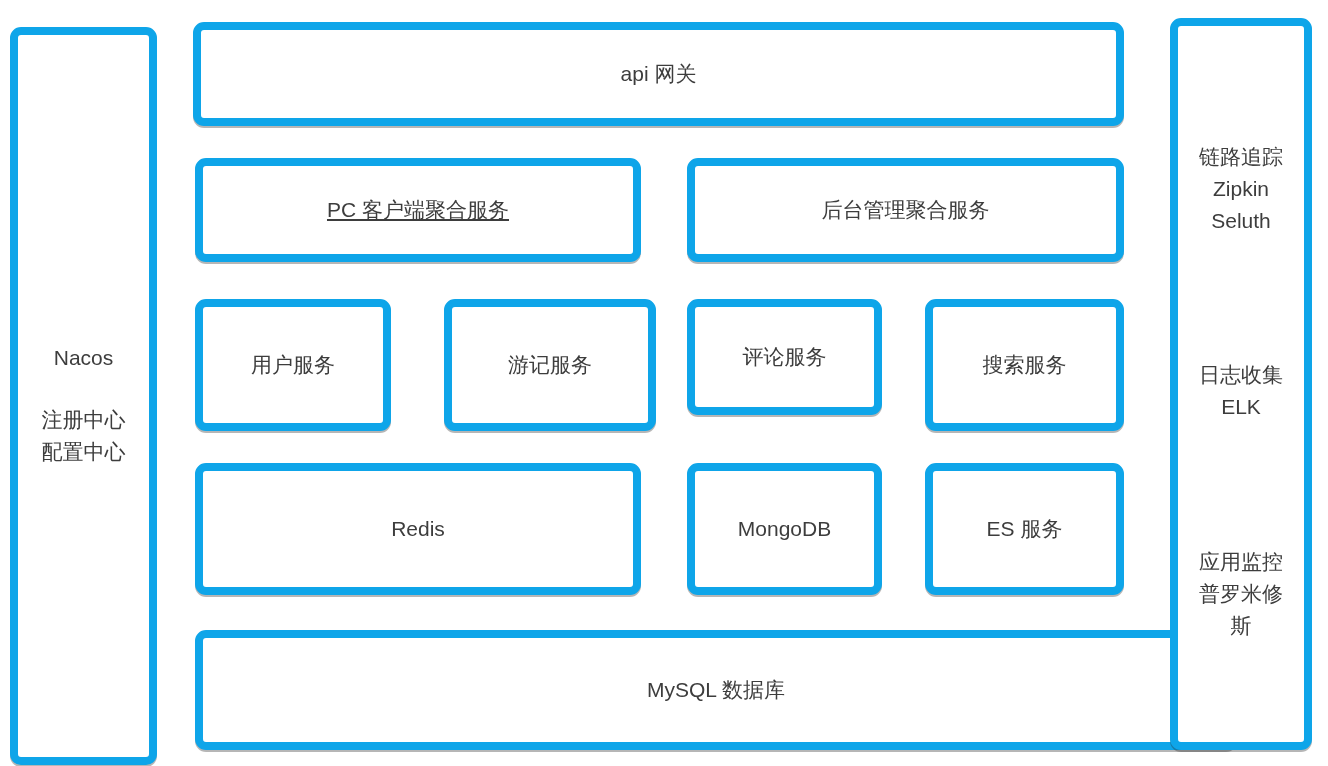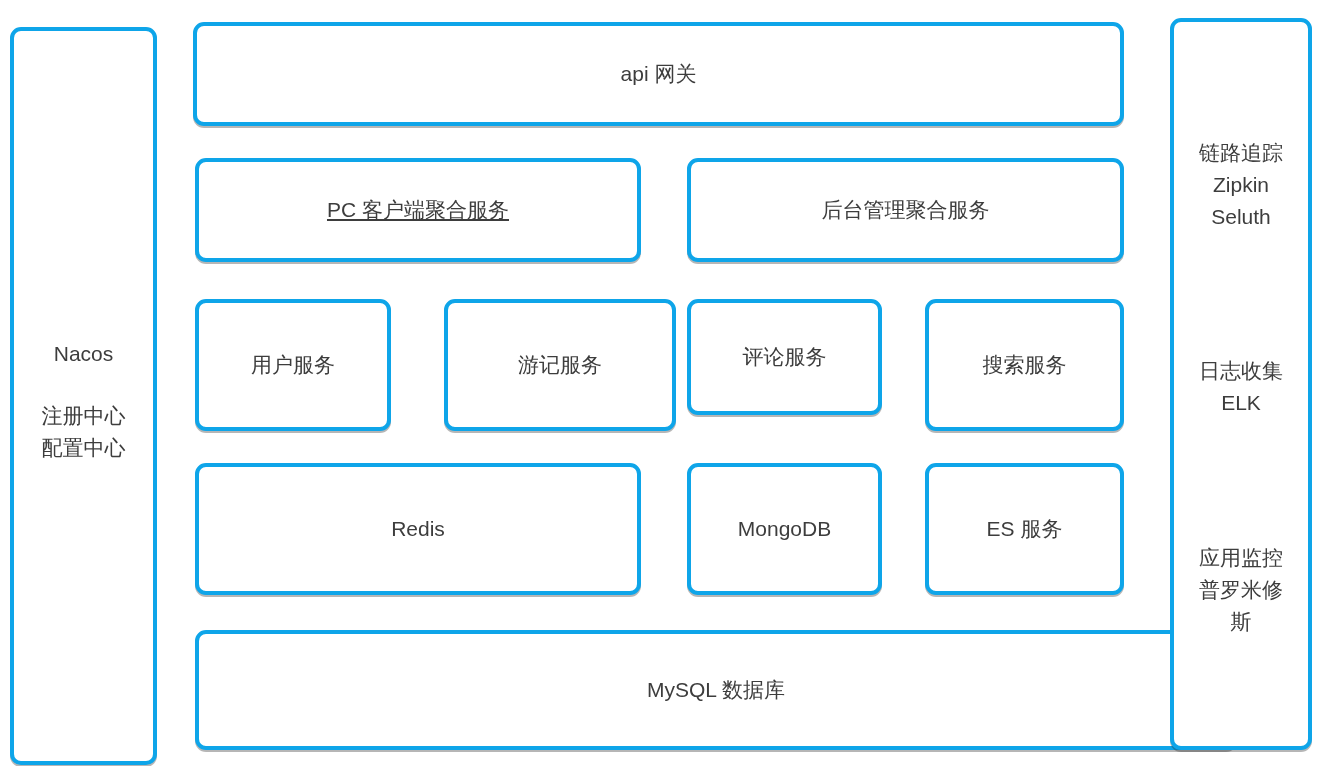--- a/index.html
+++ b/index.html
@@ -11,21 +11,21 @@
     position: relative;
     width: 1328px;
     height: 766px;
     background: #ffffff;
     color: #3d3d3d;
     overflow: hidden;
   }
   .box {
     position: absolute;
     background: #ffffff;
-    border: 4px solid #0ea5e9;
+    border: 8px solid #0ea5e9;
     border-radius: 11px;
     box-shadow: 0 2px 0 rgba(45,45,45,0.35);
     display: flex;
     align-items: center;
     justify-content: center;
     text-align: center;
     font-size: 21px;
     line-height: 32px;
     color: #3d3d3d;
   }
@@ -66,21 +66,21 @@
   <div class="box" style="left:195px; top:158px; width:446px; height:104px;text-decoration:underline;">
     <span>PC 客户端聚合服务</span>
   </div>
   <div class="box" style="left:687px; top:158px; width:437px; height:104px;">
     <span>后台管理聚合服务</span>
   </div>
 
   <div class="box" style="left:195px; top:299px; width:196px; height:132px;">
     <span>用户服务</span>
   </div>
-  <div class="box" style="left:444px; top:299px; width:232px; height:132px;">
+  <div class="box" style="left:444px; top:299px; width:212px; height:132px;">
     <span>游记服务</span>
   </div>
   <div class="box" style="left:687px; top:299px; width:195px; height:116px;">
     <span>评论服务</span>
   </div>
   <div class="box" style="left:925px; top:299px; width:199px; height:132px;">
     <span>搜索服务</span>
   </div>
 
   <div class="box" style="left:195px; top:463px; width:446px; height:132px;">

